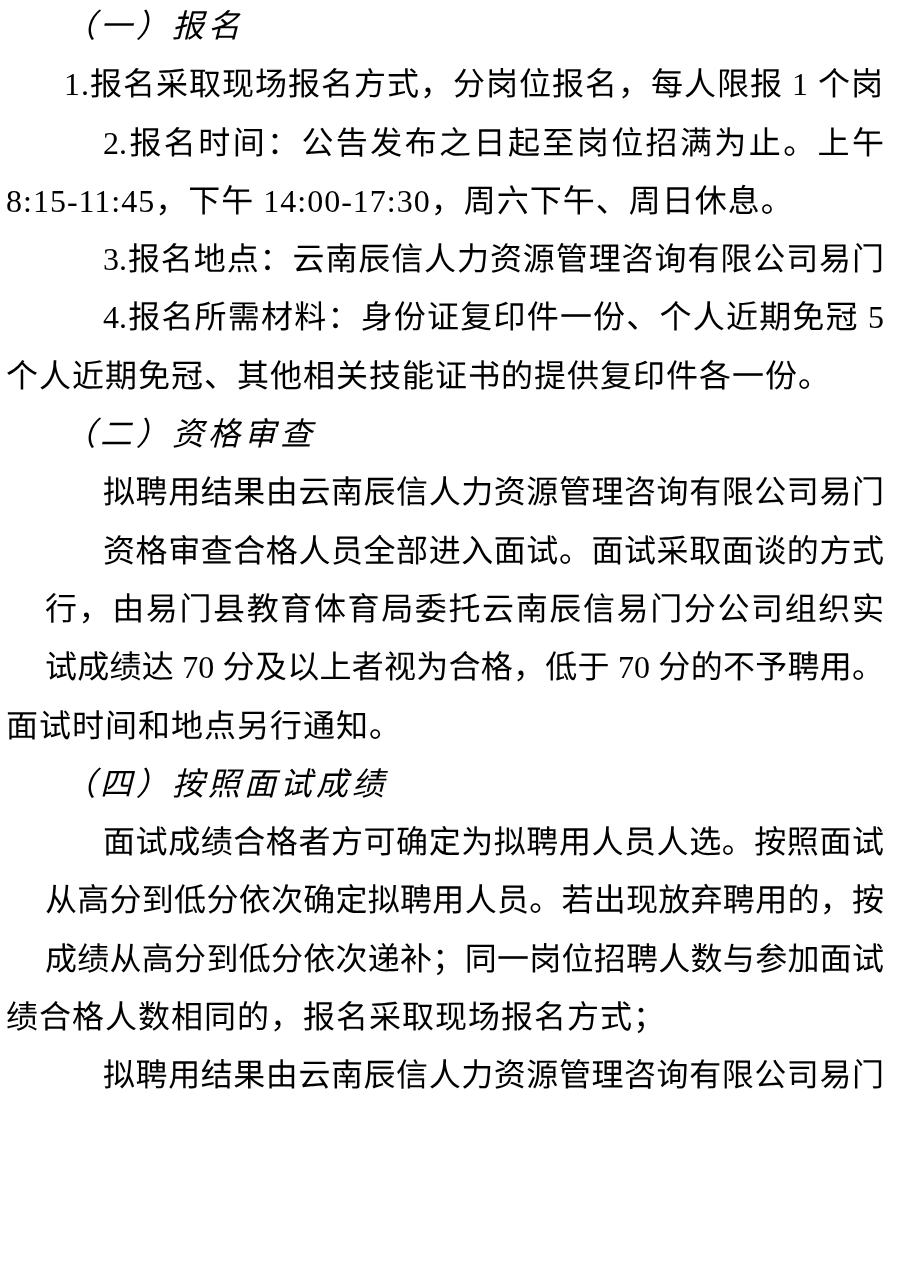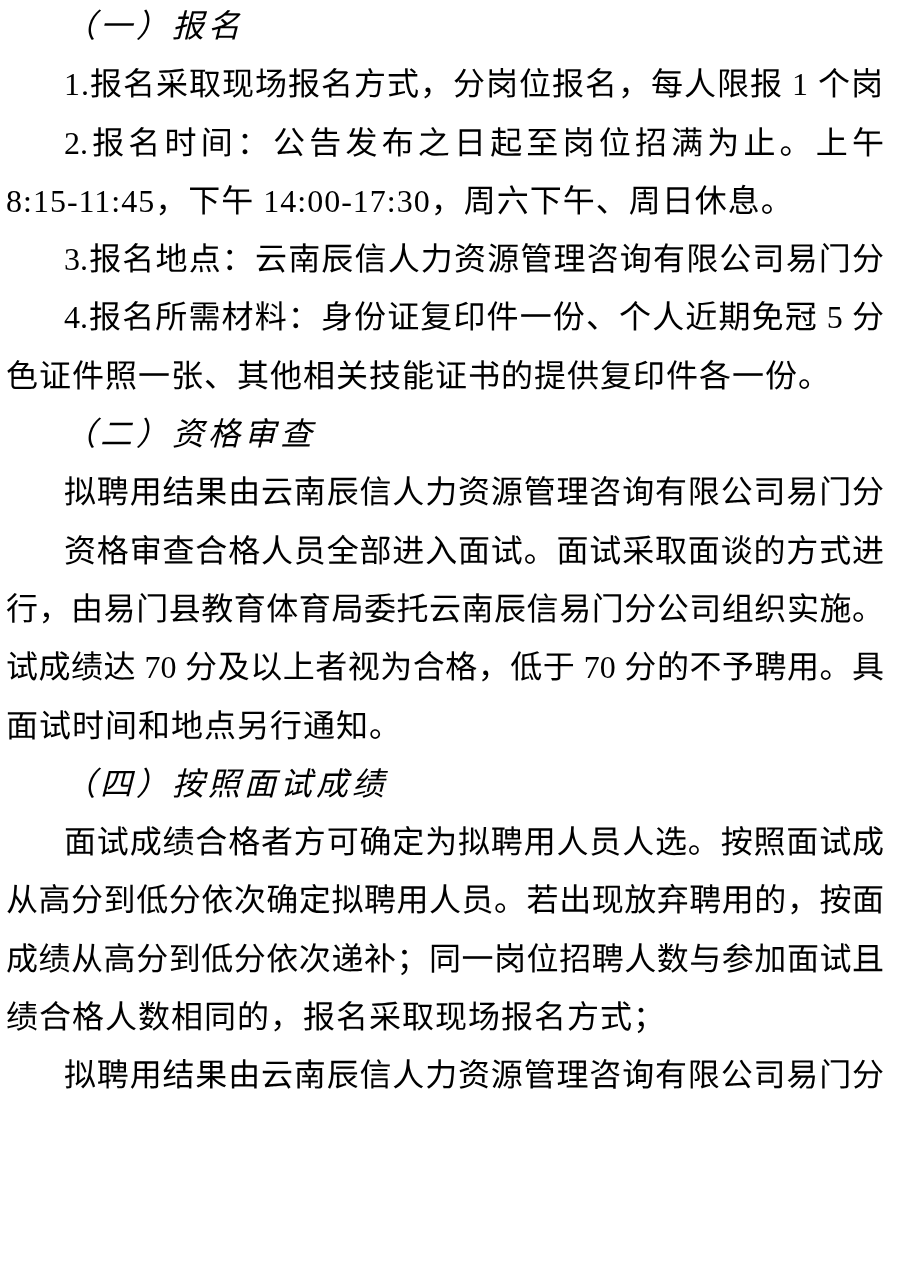--- a/index.html
+++ b/index.html
@@ -30,40 +30,41 @@
     white-space: nowrap;
     overflow: hidden;
     color: #000000;
   }
   .line.indent { padding-left: 58px; }
   .line.fill {
     white-space: normal;
     letter-spacing: 0;
     text-align: justify;
     text-align-last: justify;
+    margin-left: 39px;
   }
   
   .line.heading {
     font-style: italic;
     letter-spacing: 4px;
   }
 </style>
 </head>
 <body>
 
 <div class="page">
   <div class="doc">
 
     <div class="line heading indent">（一）报名</div>
     <div class="line indent">1.报名采取现场报名方式，分岗位报名，每人限报 1 个岗位；</div>
     <div class="line indent fill">2.报名时间：公告发布之日起至岗位招满为止。上午</div>
     <div class="line">8:15-11:45，下午 14:00-17:30，周六下午、周日休息。</div>
     <div class="line indent fill">3.报名地点：云南辰信人力资源管理咨询有限公司易门分公</div>
     <div class="line indent fill">4.报名所需材料：身份证复印件一份、个人近期免冠 5 分彩</div>
-    <div class="line">色证件照一张、其他相关技能证书的提供复印件各一份。</div>
+    <div class="line">个人近期免冠、其他相关技能证书的提供复印件各一份。</div>
 
     <div class="line heading indent">（二）资格审查</div>
     <div class="line indent fill">拟聘用结果由云南辰信人力资源管理咨询有限公司易门分</div>
 
     <div class="line indent fill">资格审查合格人员全部进入面试。面试采取面谈的方式进</div>
     <div class="line fill">行，由易门县教育体育局委托云南辰信易门分公司组织实施。面</div>
     <div class="line fill">试成绩达 70 分及以上者视为合格，低于 70 分的不予聘用。具体</div>
     <div class="line">面试时间和地点另行通知。</div>
 
     <div class="line heading indent">（四）按照面试成绩</div>

